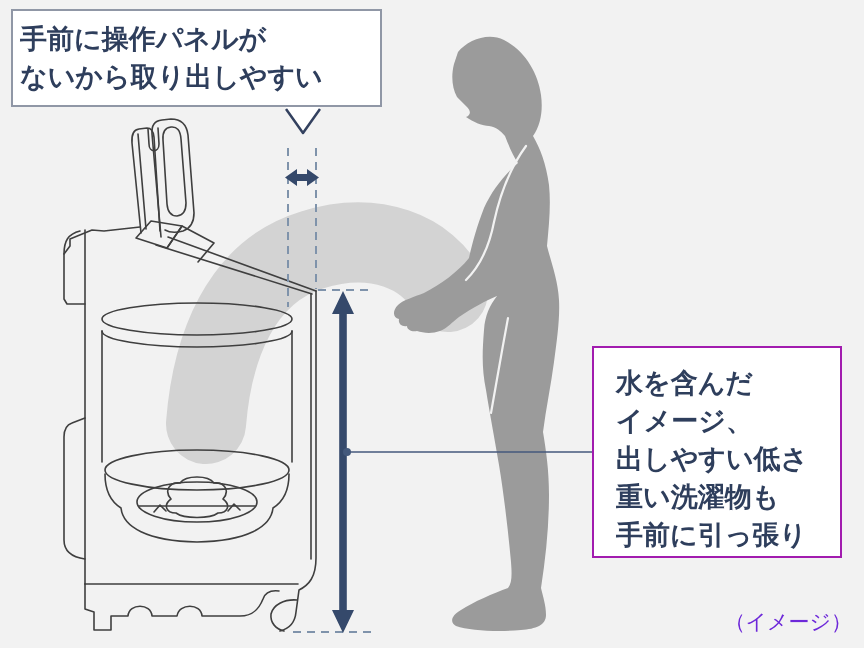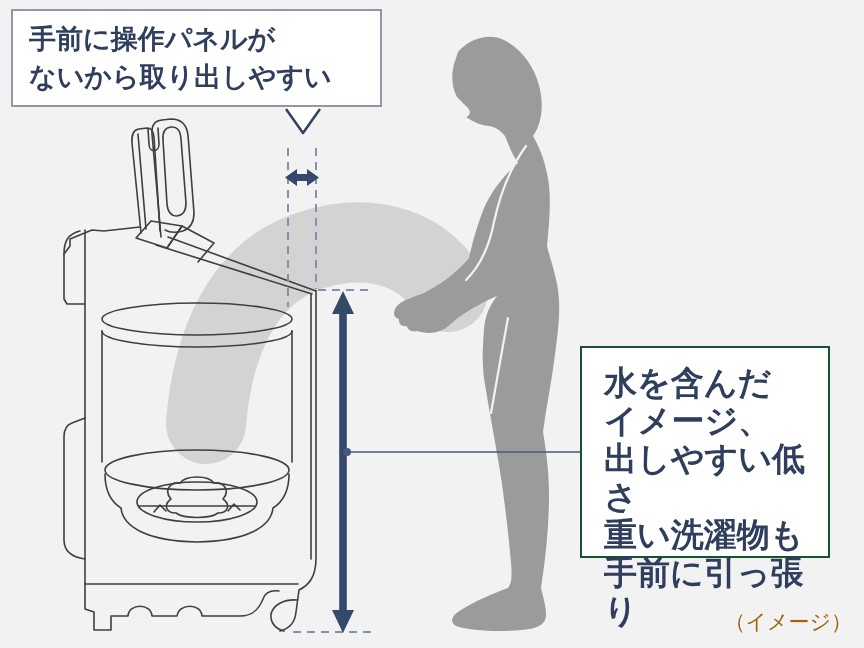--- a/index.html
+++ b/index.html
@@ -16,34 +16,34 @@
     background:#ffffff;
     box-sizing:border-box;
     color:#2e3e5c;
     font-weight:bold;
     z-index:5;
   }
   .callout-top{
     left:11px;top:9px;width:371px;height:98px;
     border:2px solid #9097a6;
     font-size:27px;line-height:38px;
-    padding:9px 0 0 16px;
+    padding:9px 0 0 7px;
   }
   .callout-right{
-    left:580px;top:346px;width:250px;height:212px;
-    border:2px solid #14532d;
-    font-size:33px;line-height:38px;
+    left:592px;top:346px;width:250px;height:212px;
+    border:2px solid #a21caf;
+    font-size:27px;line-height:38px;
     padding:16px 0 0 22px;
   }
   .pointer-tail{
     position:absolute;left:272px;top:96px;width:36px;height:28px;
   }
   .caption{
     position:absolute;right:12px;bottom:12px;
-    font-size:21px;color:#a16207;z-index:4;
+    font-size:21px;color:#6d28d9;z-index:4;
   }
 </style>
 </head>
 <body>
 
 <div id="stage">
 
   <svg id="diagram" width="864" height="648" viewBox="0 0 864 648">
 
     <g>

